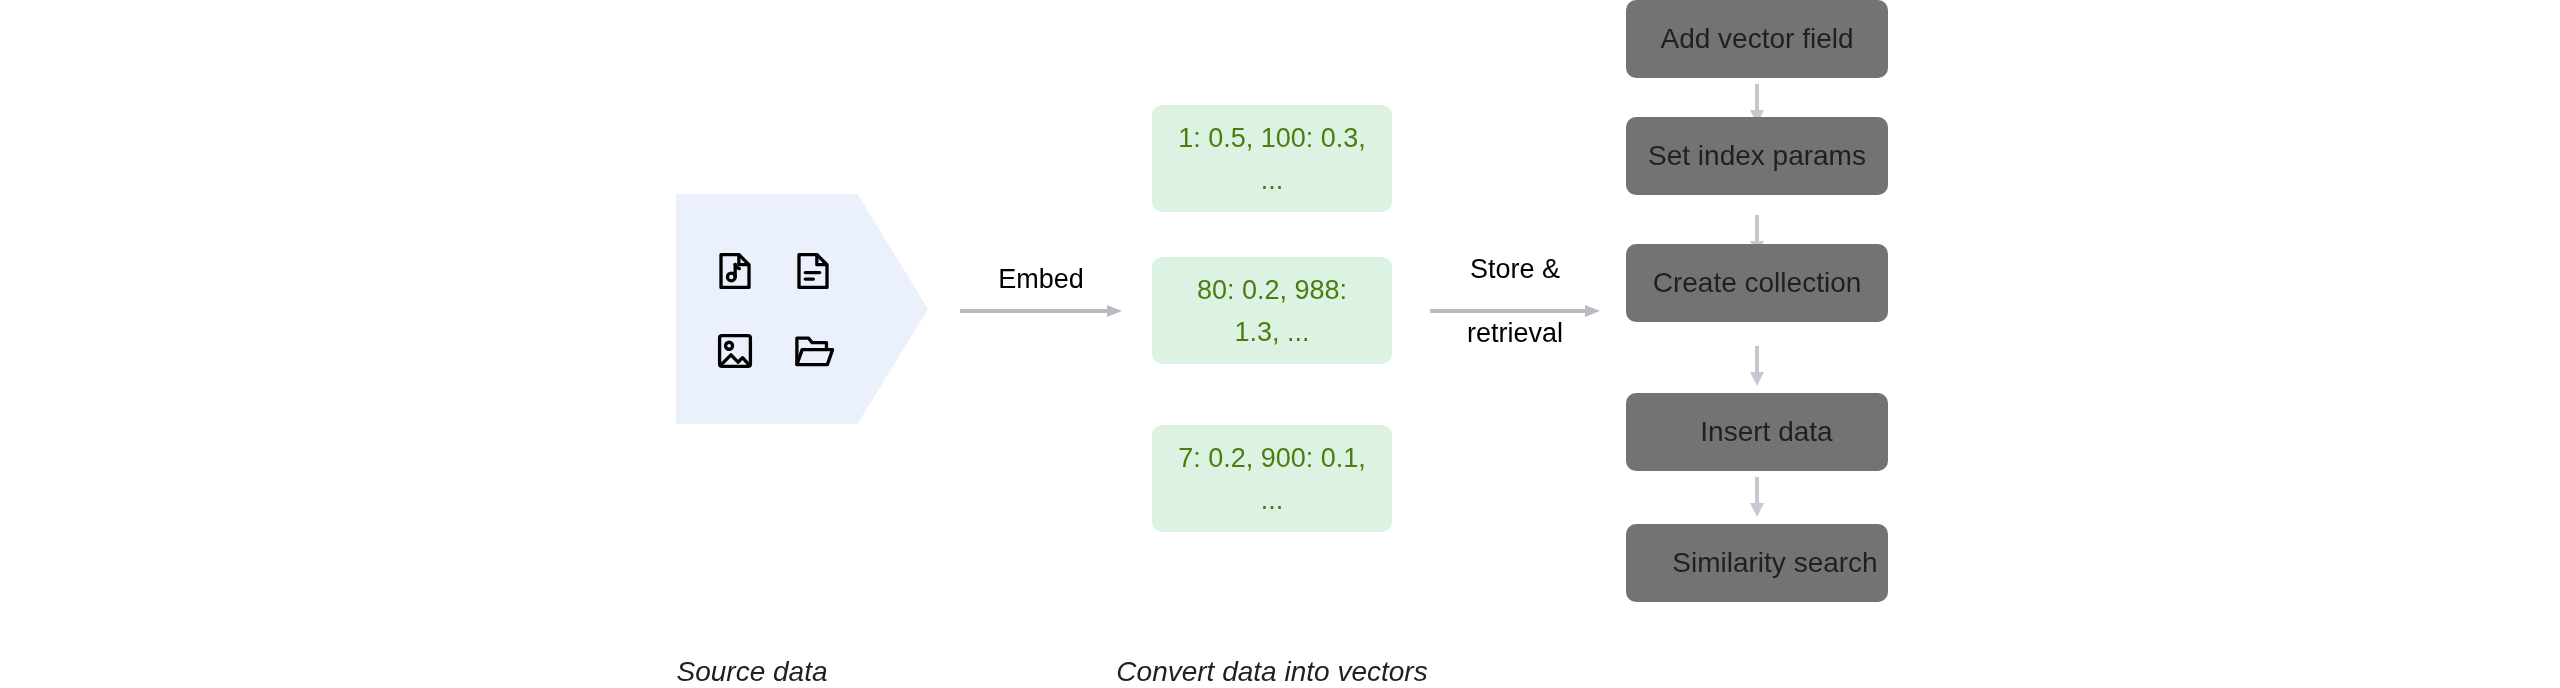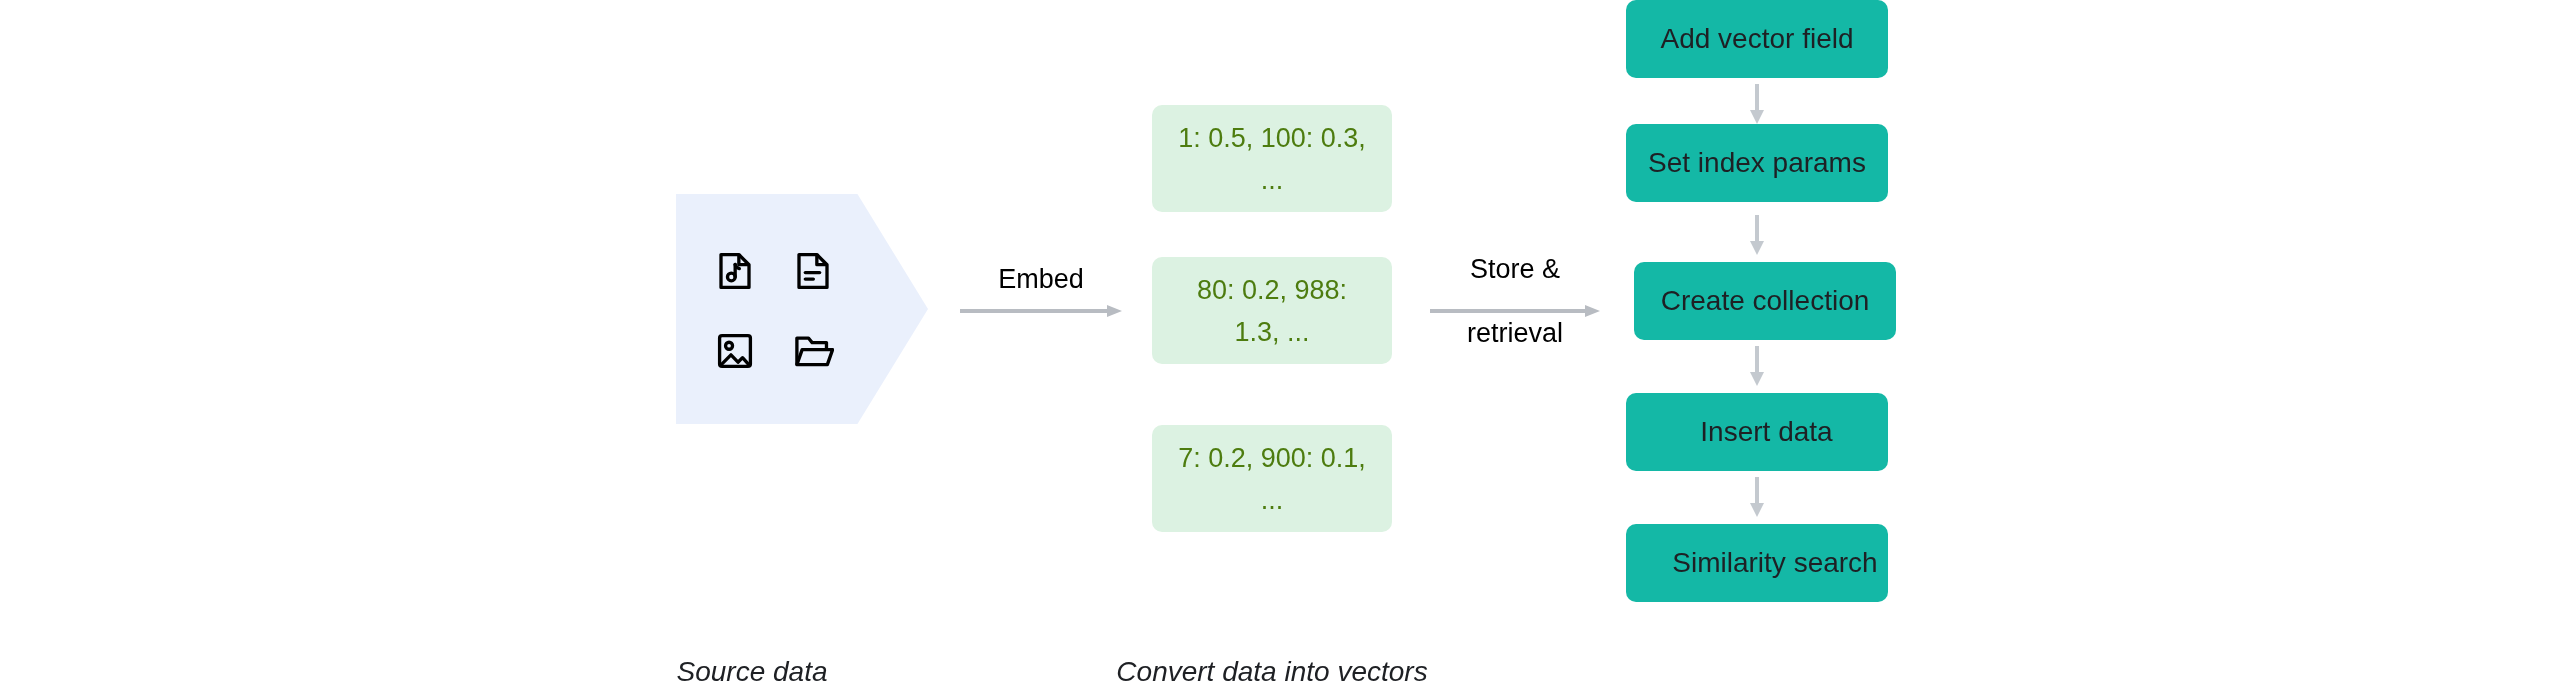--- a/index.html
+++ b/index.html
@@ -100,32 +100,32 @@
   .vec-1 { top: 105px; }
   .vec-2 { top: 257px; }
   .vec-3 { top: 409px; margin-top: 16px; }
 
   
   .step-box {
     position: absolute;
     left: 1626px;
     width: 262px;
     height: 78px;
-    background: #14b8a6;
+    background: #737373;
     border-radius: 10px;
     display: flex;
     align-items: center;
     justify-content: center;
     color: #1e2024;
     font-size: 28px;
     white-space: nowrap;
   }
   .step-0 { top: 0px; }
-  .step-1 { top: 124px; }
-  .step-2 { top: 262px; margin-left: 8px; }
+  .step-1 { top: 117px; }
+  .step-2 { top: 244px; }
   .step-3 { top: 393px; padding-left: 19px; }
   .step-4 { top: 524px; padding-left: 36px; }
 
   .v-arrow {
     position: absolute;
     left: 1750px;
     width: 14px;
     height: 40px;
   }
   .v-arrow .shaft {

